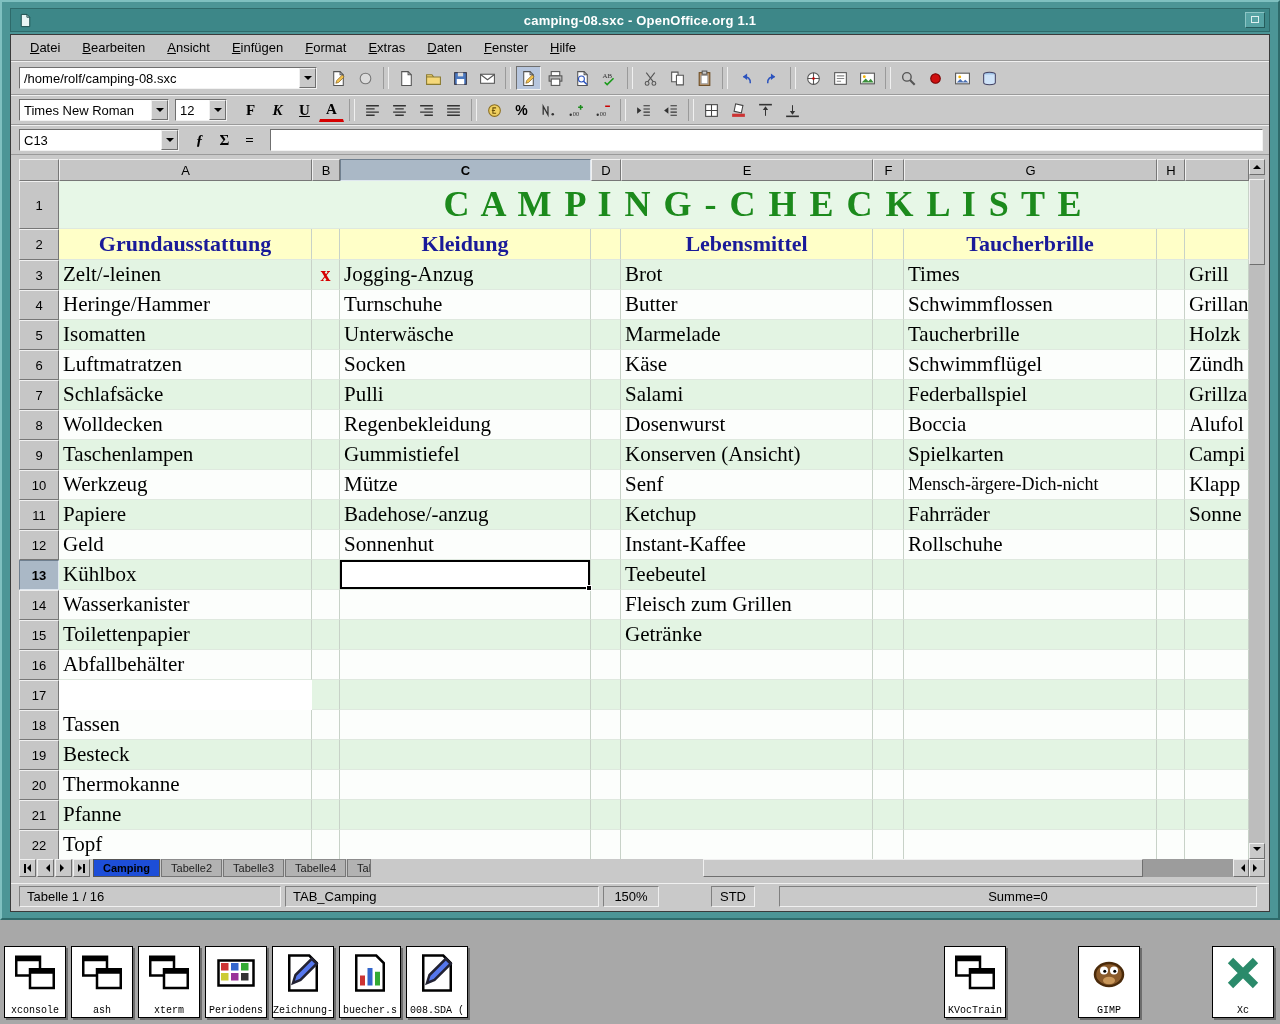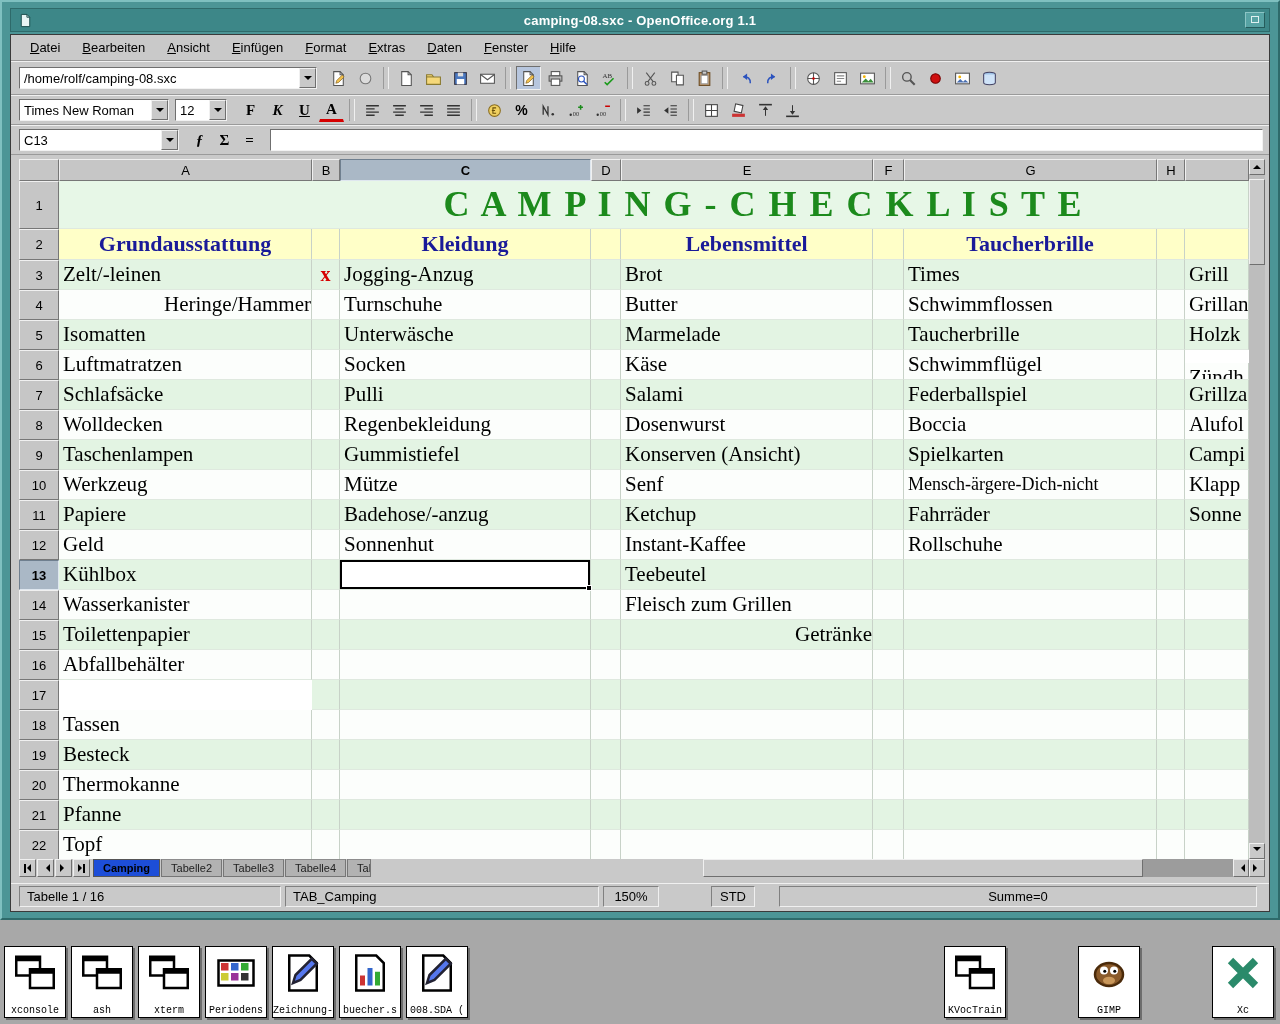--- a/index.html
+++ b/index.html
@@ -450,21 +450,21 @@
             <div class="cell col-c" style="width: 251px;">Jogging-Anzug</div>
             <div class="cell col-d" style="width: 30px;"></div>
             <div class="cell col-e" style="width: 252px;">Brot</div>
             <div class="cell col-f" style="width: 31px;"></div>
             <div class="cell col-g" style="width: 253px;">Times</div>
             <div class="cell col-h" style="width: 28px;"></div>
             <div class="cell col-i" style="width: 64px;">Grill</div>
           </div>
           <div class="grow dr even">
             <div class="rhc">4</div>
-            <div class="cell col-a" style="width: 253px; text-align: right;">Heringe/Hammer</div>
+            <div class="cell col-a" style="width: 253px;">Heringe/Hammer</div>
             <div class="cell col-b" style="width: 28px;"></div>
             <div class="cell col-c" style="width: 251px;">Turnschuhe</div>
             <div class="cell col-d" style="width: 30px;"></div>
             <div class="cell col-e" style="width: 252px;">Butter</div>
             <div class="cell col-f" style="width: 31px;"></div>
             <div class="cell col-g" style="width: 253px;">Schwimmflossen</div>
             <div class="cell col-h" style="width: 28px;"></div>
             <div class="cell col-i" style="width: 64px;">Grillan</div>
           </div>
           <div class="grow dr odd">
@@ -482,21 +482,21 @@
           <div class="grow dr even">
             <div class="rhc">6</div>
             <div class="cell col-a" style="width: 253px;">Luftmatratzen</div>
             <div class="cell col-b" style="width: 28px;"></div>
             <div class="cell col-c" style="width: 251px;">Socken</div>
             <div class="cell col-d" style="width: 30px;"></div>
             <div class="cell col-e" style="width: 252px;">Käse</div>
             <div class="cell col-f" style="width: 31px;"></div>
             <div class="cell col-g" style="width: 253px;">Schwimmflügel</div>
             <div class="cell col-h" style="width: 28px;"></div>
-            <div class="cell col-i" style="width: 64px; margin-top: 13px;">Zündh</div>
+            <div class="cell col-i" style="width: 64px;">Zündh</div>
           </div>
           <div class="grow dr odd">
             <div class="rhc">7</div>
             <div class="cell col-a" style="width: 253px;">Schlafsäcke</div>
             <div class="cell col-b" style="width: 28px;"></div>
             <div class="cell col-c" style="width: 251px;">Pulli</div>
             <div class="cell col-d" style="width: 30px;"></div>
             <div class="cell col-e" style="width: 252px;">Salami</div>
             <div class="cell col-f" style="width: 31px;"></div>
             <div class="cell col-g" style="width: 253px;">Federballspiel</div>
@@ -588,21 +588,21 @@
             <div class="cell col-g" style="width: 253px;"></div>
             <div class="cell col-h" style="width: 28px;"></div>
             <div class="cell col-i" style="width: 64px;"></div>
           </div>
           <div class="grow dr odd">
             <div class="rhc">15</div>
             <div class="cell col-a" style="width: 253px;">Toilettenpapier</div>
             <div class="cell col-b" style="width: 28px;"></div>
             <div class="cell col-c" style="width: 251px;"></div>
             <div class="cell col-d" style="width: 30px;"></div>
-            <div class="cell col-e" style="width: 252px; text-align: right;">Getränke</div>
+            <div class="cell col-e" style="width: 252px;">Getränke</div>
             <div class="cell col-f" style="width: 31px;"></div>
             <div class="cell col-g" style="width: 253px;"></div>
             <div class="cell col-h" style="width: 28px;"></div>
             <div class="cell col-i" style="width: 64px;"></div>
           </div>
           <div class="grow dr even">
             <div class="rhc">16</div>
             <div class="cell col-a" style="width: 253px;">Abfallbehälter</div>
             <div class="cell col-b" style="width: 28px;"></div>
             <div class="cell col-c" style="width: 251px;"></div>

